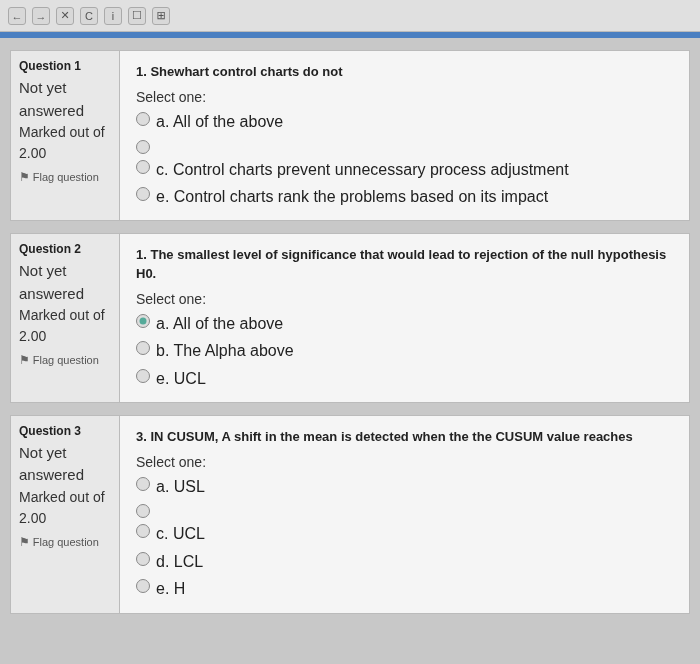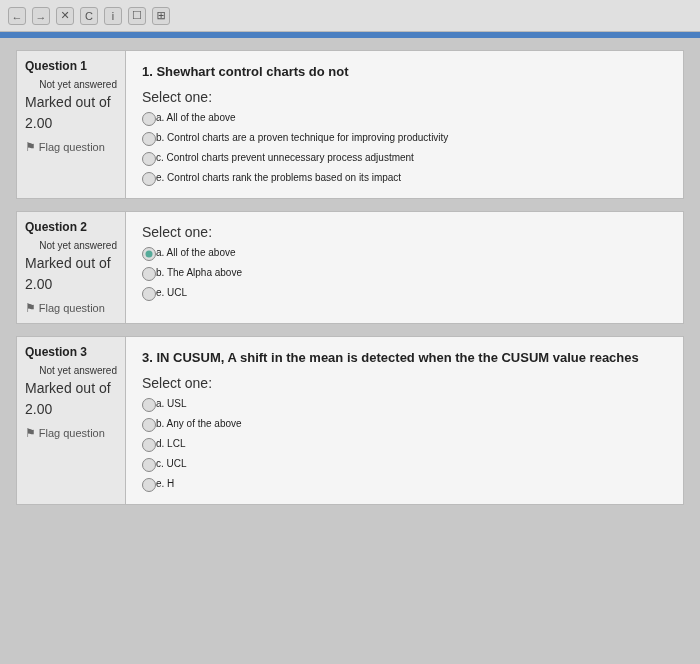--- a/index.html
+++ b/index.html
@@ -34,21 +34,21 @@
       cursor: pointer;
       color: #555;
     }
     .blue-bar {
       background: #4a7fc1;
       height: 6px;
     }
 
     .page-content {
       background: #c8c8c8;
-      padding: 12px 16px;
+      padding: 12px 10px;
       display: flex;
       flex-direction: column;
       gap: 12px;
     }
 
     .question-block {
       display: flex;
       gap: 0;
       background: #c8c8c8;
     }
@@ -64,22 +64,21 @@
     }
 
     .question-sidebar .q-title {
       font-weight: bold;
       font-size: 12px;
       margin-bottom: 2px;
     }
 
     .question-sidebar .q-status {
       color: #333;
-      font-size: 10px;
-      text-align: right;
+      font-size: 15px;
     }
 
     .question-sidebar .q-marked {
       color: #333;
       font-size: 14px;
     }
 
     .question-sidebar .q-flag {
       color: #555;
       font-size: 11px;
@@ -114,21 +113,22 @@
     .option-list {
       list-style: none;
       display: flex;
       flex-direction: column;
       gap: 5px;
     }
 
     .option-item {
       display: flex;
       align-items: flex-start;
-      font-size: 10px;
+      gap: 6px;
+      font-size: 16px;
       line-height: 1.4;
     }
 
     .option-radio {
       width: 14px;
       height: 14px;
       border-radius: 50%;
       border: 1.5px solid #888;
       background: #ddd;
       margin-top: 1px;
@@ -175,41 +175,41 @@
       <div class="question-main">
         <div class="question-text">1. Shewhart control charts do not</div>
         <div class="select-one-label">Select one:</div>
         <ul class="option-list">
           <li class="option-item">
             <div class="option-radio"></div>
             <span>a. All of the above</span>
           </li>
           <li class="option-item">
             <div class="option-radio"></div>
-            <span>b. Control charts are a proven technique for improving productivity</span>
           </li>
           <li class="option-item">
             <div class="option-radio"></div>
             <span>c. Control charts prevent unnecessary process adjustment</span>
           </li>
           <li class="option-item">
             <div class="option-radio"></div>
             <span>e. Control charts rank the problems based on its impact</span>
           </li>
         </ul>
       </div>
     </div>
     <div class="question-block">
       <div class="question-sidebar">
         <div class="q-title">Question 2</div>
         <div class="q-status">Not yet answered</div>
         <div class="q-marked">Marked out of 2.00</div>
         <div class="q-flag"><span style="font-size: 12px; color: rgb(102, 102, 102);">⚑</span> Flag question</div>
       </div>
       <div class="question-main">
+        <div class="question-text">1. The smallest level of significance that would lead to rejection of the null hypothesis H0.</div>
         <div class="select-one-label">Select one:</div>
         <ul class="option-list">
           <li class="option-item">
             <div class="option-radio selected"></div>
             <span>a. All of the above</span>
           </li>
           <li class="option-item">
             <div class="option-radio"></div>
             <span>b. The Alpha above</span>
           </li>
@@ -230,29 +230,28 @@
       <div class="question-main">
         <div class="question-text">3. IN CUSUM, A shift in the mean is detected when the the CUSUM value reaches</div>
         <div class="select-one-label">Select one:</div>
         <ul class="option-list">
           <li class="option-item">
             <div class="option-radio"></div>
             <span>a. USL</span>
           </li>
           <li class="option-item">
             <div class="option-radio"></div>
-            <span>b. Any of the above</span>
+          </li>
+          <li class="option-item">
+            <div class="option-radio"></div>
+            <span>c. UCL</span>
           </li>
           <li class="option-item">
             <div class="option-radio"></div>
             <span>d. LCL</span>
-          </li>
-          <li class="option-item">
-            <div class="option-radio"></div>
-            <span>c. UCL</span>
           </li>
           <li class="option-item">
             <div class="option-radio"></div>
             <span>e. H</span>
           </li>
         </ul>
       </div>
     </div>
   </div>
 

